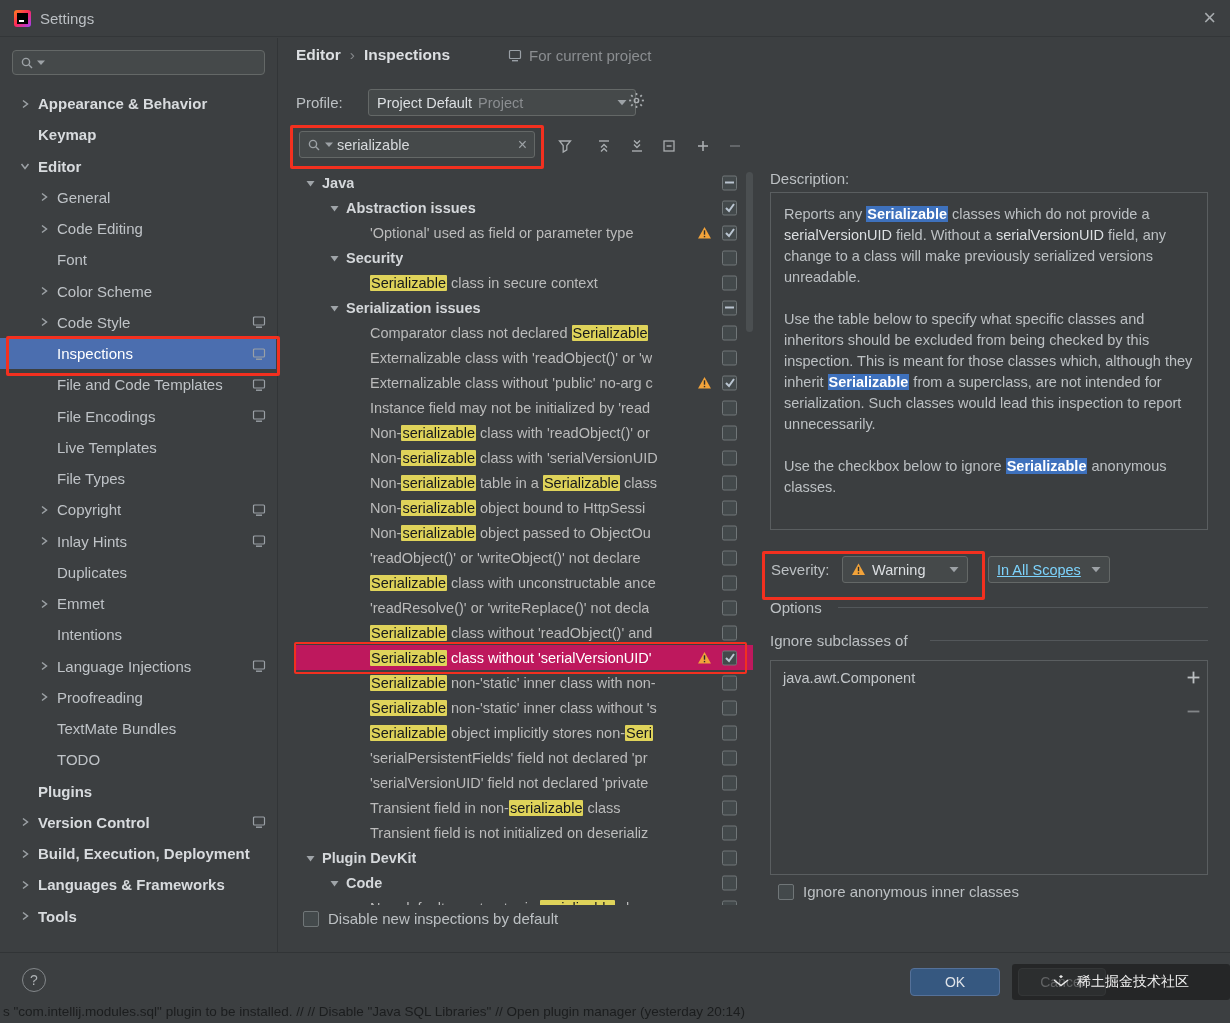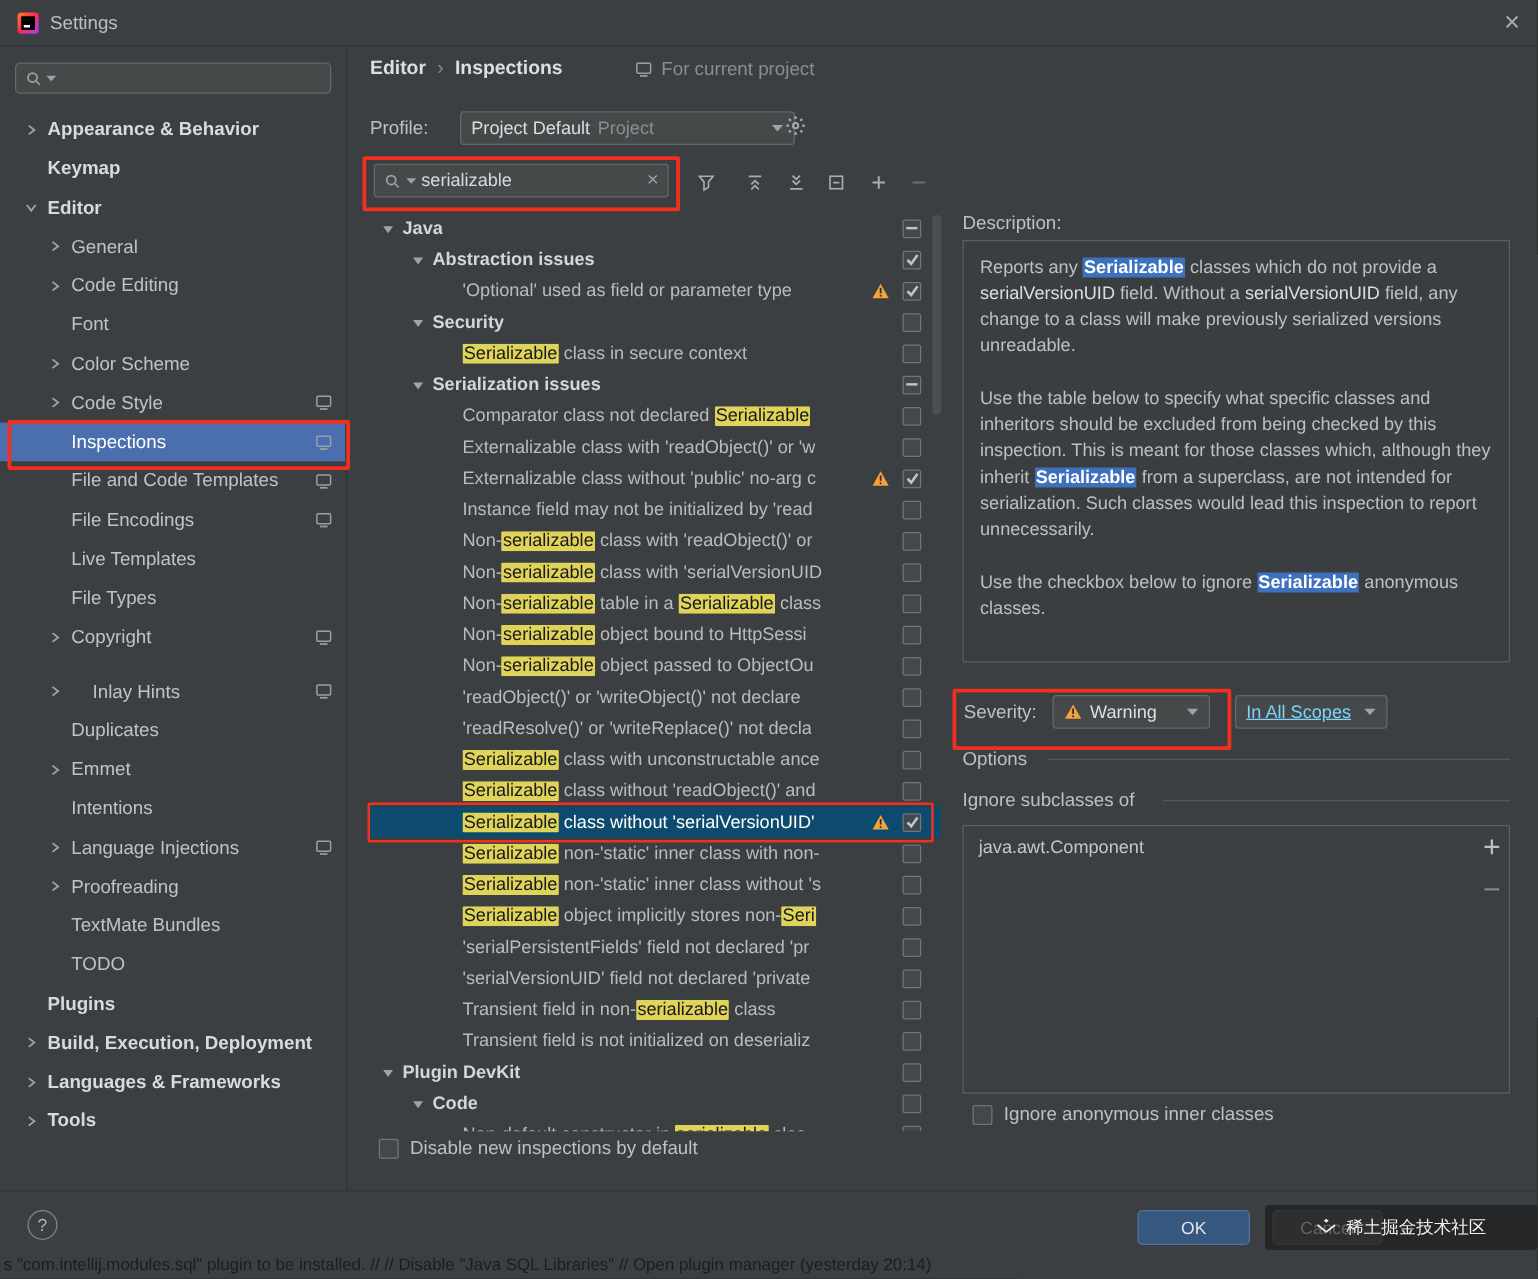--- a/index.html
+++ b/index.html
@@ -46,21 +46,21 @@
   .search-field .clear{margin-left:auto;color:#9da2a6;font-size:16px;cursor:pointer;}
   .tb-icon{position:absolute;top:137px;width:17px;height:17px;display:flex;align-items:center;justify-content:center;cursor:pointer;}
   .tb-icon.dim{opacity:.45;}
 
   
   .insp-tree{position:absolute;left:296px;top:170px;width:457px;height:735px;overflow:hidden;}
   .t-row{height:25px;position:relative;display:flex;align-items:center;font-size:14.5px;cursor:pointer;
          box-sizing:border-box;padding-right:62px;}
   .t-row .lbl{white-space:nowrap;overflow:hidden;}
   .t-row.group{font-weight:bold;color:#d4d7da;}
-  .t-row.sel{background:#0c4a6e;color:#ffffff;}
+  .t-row.sel{background:#be185d;color:#ffffff;}
   .t-row .chev{position:absolute;top:50%;transform:translateY(-50%);display:flex;}
   .hl{background:#dfd35a;color:#17191b;padding:0 1px;border-radius:1px;font-weight:normal;}
   .t-check{position:absolute;right:16px;top:50%;transform:translateY(-50%);width:15px;height:15px;background:#43494b;
            border:1px solid #707678;border-radius:2px;display:flex;align-items:center;justify-content:center;box-sizing:border-box;cursor:pointer;}
   .t-warn{position:absolute;right:41px;top:50%;transform:translateY(-50%);display:flex;}
   .indet{width:9px;height:2px;background:#b9c3cf;display:block;}
   .scrollbar{position:absolute;left:746px;top:172px;width:7px;height:731px;}
   .scrollbar .thumb{width:7px;height:160px;background:#585c5e;border-radius:4px;opacity:.55;}
 
   
@@ -222,21 +222,21 @@
             </svg>
           </span>
           <span>Copyright</span>
           <span class="badge">
             <svg width="14" height="13" viewBox="0 0 14 13">
               <rect x="1.5" y="1.5" width="11" height="8" rx="1" fill="none" stroke="#9aa0a6" stroke-width="1.2"></rect>
               <rect x="4" y="11" width="6" height="1.4" fill="#9aa0a6"></rect>
             </svg>
           </span>
         </div>
-        <div class="sb-item" style="padding-left: 74px; margin-top: 12px;">
+        <div class="sb-item" style="padding-left: 57px;">
           <span class="chev" style="left: 38px;">
             <svg width="12" height="12" viewBox="0 0 12 12">
               <polyline points="4,2.5 8.5,6 4,9.5" fill="none" stroke="#9da2a6" stroke-width="1.5"></polyline>
             </svg>
           </span>
           <span>Inlay Hints</span>
           <span class="badge">
             <svg width="14" height="13" viewBox="0 0 14 13">
               <rect x="1.5" y="1.5" width="11" height="8" rx="1" fill="none" stroke="#9aa0a6" stroke-width="1.2"></rect>
               <rect x="4" y="11" width="6" height="1.4" fill="#9aa0a6"></rect>
@@ -280,20 +280,34 @@
           <span>Proofreading</span>
         </div>
         <div class="sb-item" style="padding-left: 57px;">
           <span>TextMate Bundles</span>
         </div>
         <div class="sb-item" style="padding-left: 57px;">
           <span>TODO</span>
         </div>
         <div class="sb-item bold" style="padding-left: 38px;">
           <span>Plugins</span>
+        </div>
+        <div class="sb-item bold" style="padding-left: 38px;">
+          <span class="chev" style="left: 19px;">
+            <svg width="12" height="12" viewBox="0 0 12 12">
+              <polyline points="4,2.5 8.5,6 4,9.5" fill="none" stroke="#9da2a6" stroke-width="1.5"></polyline>
+            </svg>
+          </span>
+          <span>Version Control</span>
+          <span class="badge">
+            <svg width="14" height="13" viewBox="0 0 14 13">
+              <rect x="1.5" y="1.5" width="11" height="8" rx="1" fill="none" stroke="#9aa0a6" stroke-width="1.2"></rect>
+              <rect x="4" y="11" width="6" height="1.4" fill="#9aa0a6"></rect>
+            </svg>
+          </span>
         </div>
         <div class="sb-item bold" style="padding-left: 38px;">
           <span class="chev" style="left: 19px;">
             <svg width="12" height="12" viewBox="0 0 12 12">
               <polyline points="4,2.5 8.5,6 4,9.5" fill="none" stroke="#9da2a6" stroke-width="1.5"></polyline>
             </svg>
           </span>
           <span>Build, Execution, Deployment</span>
         </div>
         <div class="sb-item bold" style="padding-left: 38px;">
@@ -516,25 +530,25 @@
       </div>
       <div class="t-row" style="padding-left: 74px;">
         <span class="lbl"><span>Non-</span><span class="hl">serializable</span><span> object passed to ObjectOu</span></span>
         <span class="t-check"></span>
       </div>
       <div class="t-row" style="padding-left: 74px;">
         <span class="lbl"><span>'readObject()' or 'writeObject()' not declare</span></span>
         <span class="t-check"></span>
       </div>
       <div class="t-row" style="padding-left: 74px;">
+        <span class="lbl"><span class="hl">Serializable</span><span> class with unconstructable ance</span></span>
+        <span class="t-check"></span>
+      </div>
+      <div class="t-row" style="padding-left: 74px;">
         <span class="lbl"><span>'readResolve()' or 'writeReplace()' not decla</span></span>
-        <span class="t-check"></span>
-      </div>
-      <div class="t-row" style="padding-left: 74px;">
-        <span class="lbl"><span class="hl">Serializable</span><span> class with unconstructable ance</span></span>
         <span class="t-check"></span>
       </div>
       <div class="t-row" style="padding-left: 74px;">
         <span class="lbl"><span class="hl">Serializable</span><span> class without 'readObject()' and</span></span>
         <span class="t-check"></span>
       </div>
       <div class="t-row sel" style="padding-left: 74px;">
         <span class="lbl"><span class="hl">Serializable</span><span> class without 'serialVersionUID'</span></span>
         <span class="t-warn">
           <svg width="15" height="13" viewBox="0 0 14 13">

